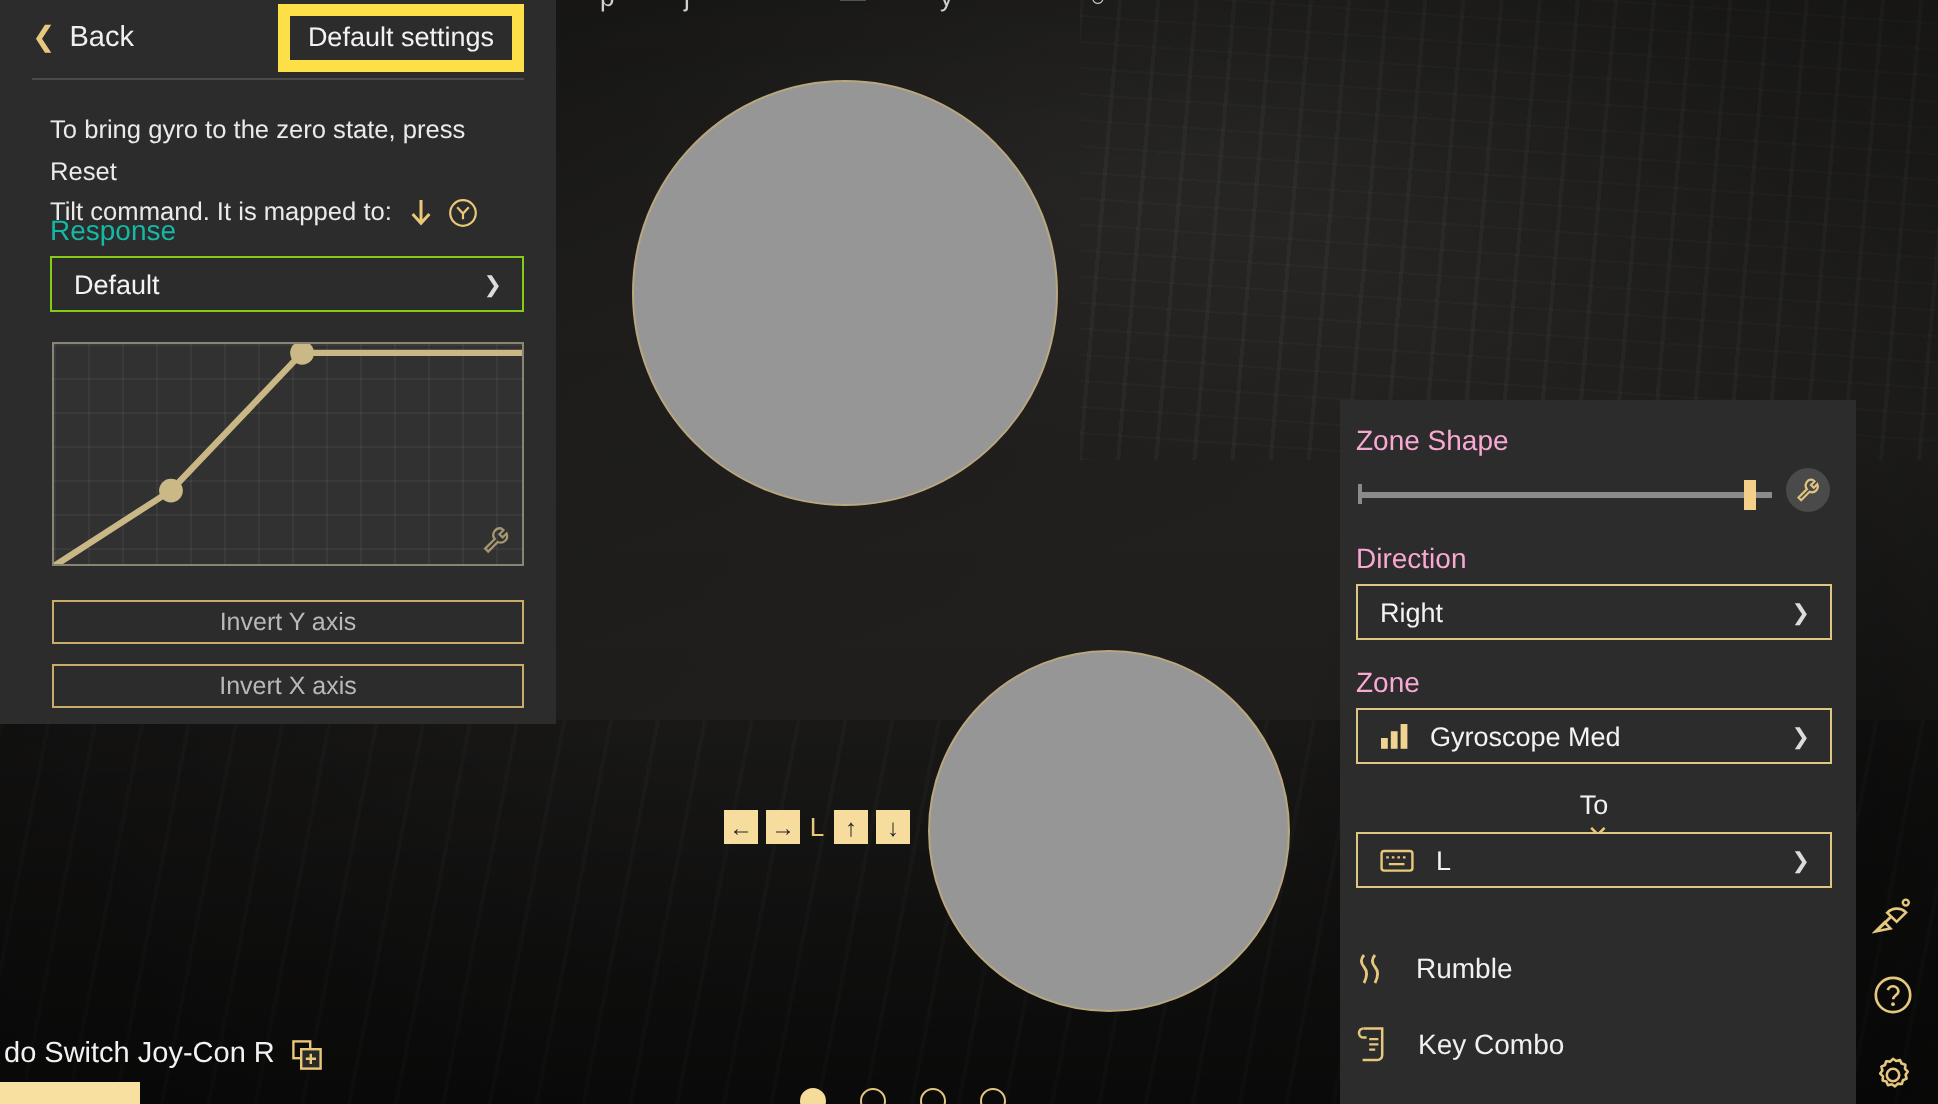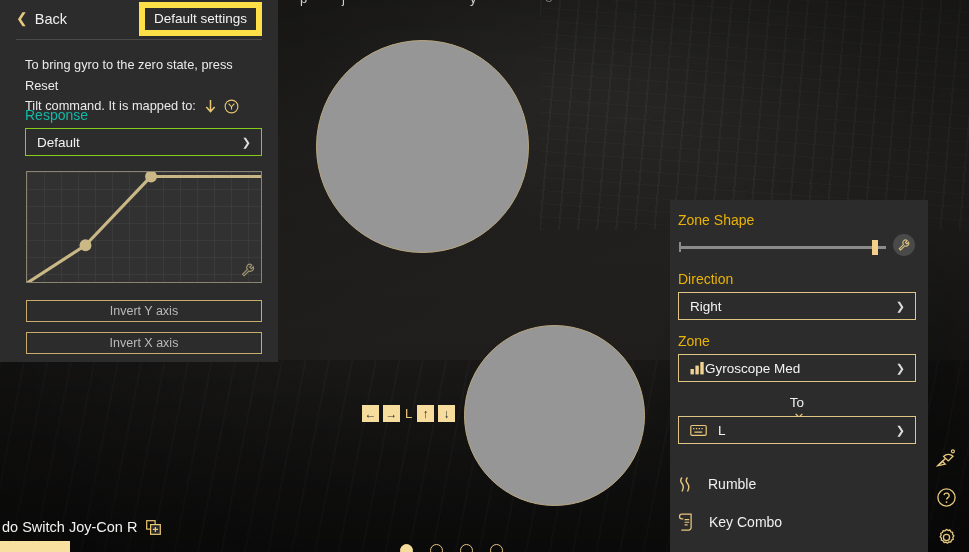--- a/index.html
+++ b/index.html
@@ -84,41 +84,41 @@
   
   #arrow-pad{position:absolute;left:362px;top:405px;display:flex;align-items:center;gap:4px;}
   .arrow-key{width:17px;height:17px;background:#f6dd9e;color:#2a2a2a;
     display:flex;align-items:center;justify-content:center;font-size:12px;
     line-height:1;cursor:pointer;}
   #arrow-L{color:#e9c877;font-size:13px;width:9px;text-align:center;
     display:flex;align-items:center;justify-content:center;height:17px;}
 
   
   #right-panel{left:670px;top:200px;width:258px;height:352px;background:#2c2c2c;}
-  .r-label{position:absolute;font-size:14px;color:#eab308;}
+  .r-label{position:absolute;font-size:14px;color:#f9a8d4;}
   #zone-shape-label{left:8px;top:12px;}
   #zone-shape-slider{position:absolute;left:9px;top:40px;width:207px;height:14px;cursor:pointer;}
   #zone-shape-slider .track{position:absolute;left:0;top:6px;width:207px;height:3px;background:#8b8b8b;}
   #zone-shape-slider .cap{position:absolute;left:0;top:2px;width:2px;height:10px;background:#8b8b8b;}
   #zone-shape-slider .thumb{position:absolute;left:200px;top:0;width:6px;height:15px;background:#f4cf8a;}
   #zone-shape-wrench{position:absolute;left:223px;top:34px;width:22px;height:22px;border-radius:50%;
     background:#4a4a4a;display:flex;align-items:center;justify-content:center;cursor:pointer;}
 
   #direction-label{left:8px;top:71px;}
   #direction-select{position:absolute;left:8px;top:92px;width:238px;height:28px;
     box-sizing:border-box;border:1px solid #e0c685;background:#2c2c2c;
     display:flex;align-items:center;justify-content:space-between;padding:0 10px 0 11px;
     font-size:13.5px;color:#f3f3f3;cursor:pointer;}
   #direction-select .caret{color:#dcdcdc;font-size:11px;}
 
   #zone-label{left:8px;top:133px;}
   #zone-select{position:absolute;left:8px;top:154px;width:238px;height:28px;
     box-sizing:border-box;border:1px solid #e0c685;background:#2c2c2c;
     display:flex;align-items:center;padding:0 10px 0 11px;
-    font-size:13.5px;color:#f3f3f3;cursor:pointer;}
+    font-size:13.5px;color:#f3f3f3;cursor:pointer;gap:10px;}
   #zone-select .caret{margin-left:auto;color:#dcdcdc;font-size:11px;}
 
   #to-row{position:absolute;left:8px;top:195px;width:238px;height:18px;
     display:flex;align-items:center;flex-direction:column;}
   #to-row .to-text{font-size:13.5px;color:#f0f0f0;}
   #to-row .to-x{color:#e9c877;font-size:13px;margin-left:4px;cursor:pointer;}
   #to-row .dev-icons{margin-left:auto;display:flex;align-items:center;gap:8px;}
 
   #to-select{position:absolute;left:8px;top:216px;width:238px;height:28px;
     box-sizing:border-box;border:1px solid #e0c685;background:#2c2c2c;

